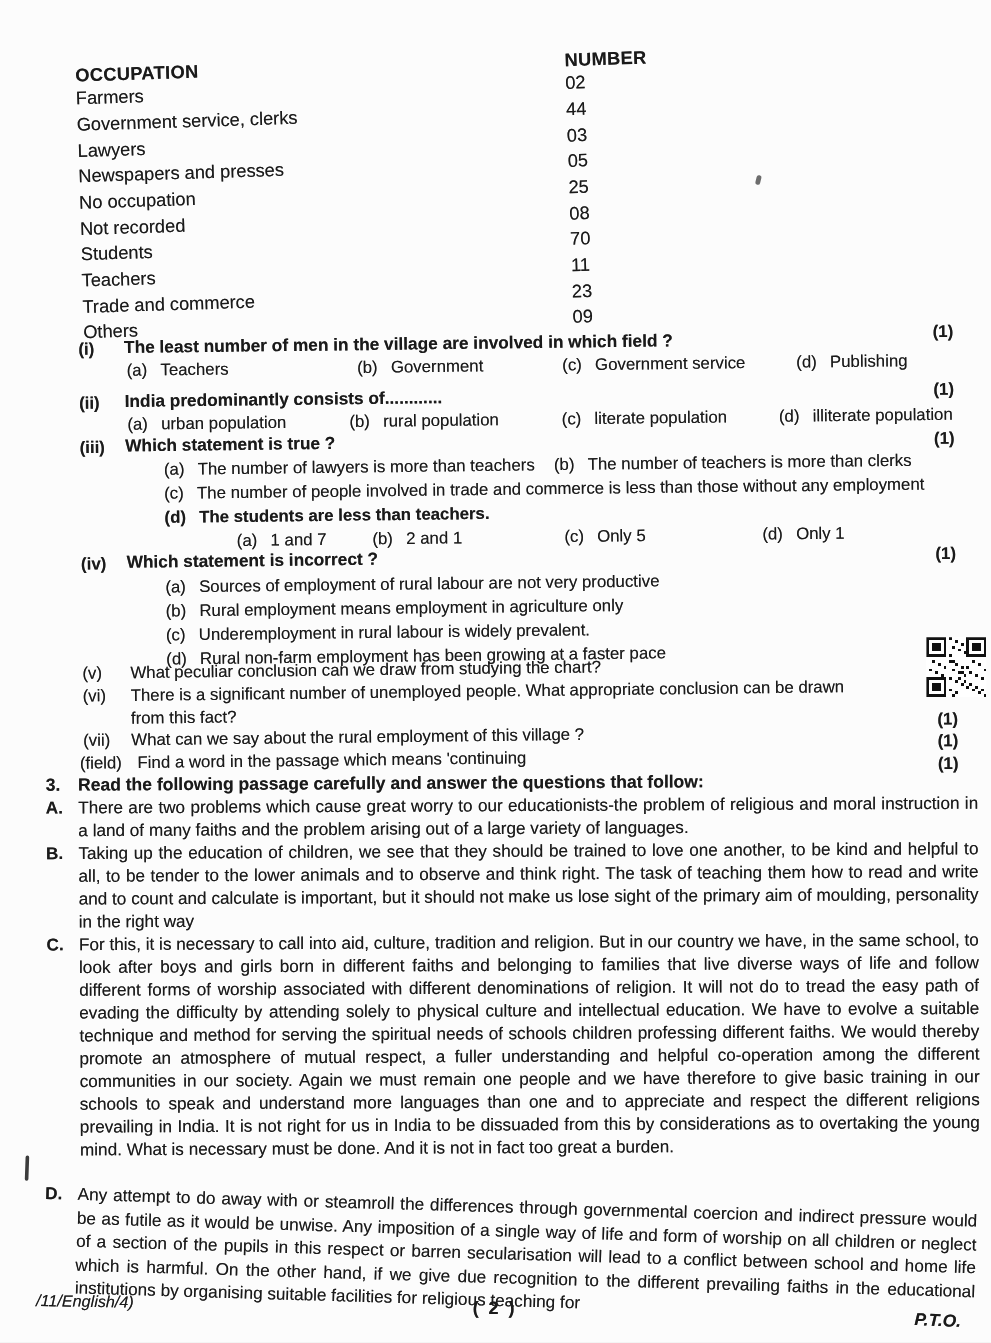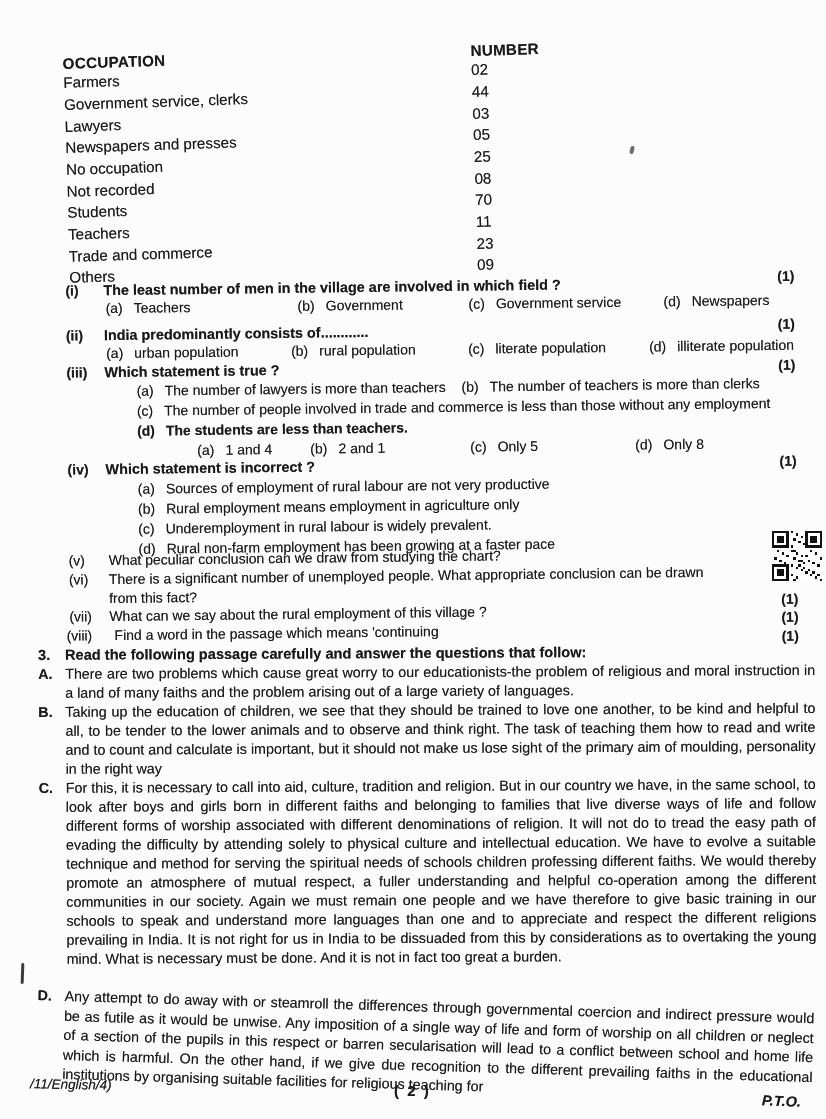--- a/index.html
+++ b/index.html
@@ -131,21 +131,21 @@
       <span class="opt" style="left:262px">
           <span>(b)</span>
           <span>Government</span>
         </span>
       <span class="opt" style="left:433px">
           <span>(c)</span>
           <span>Government service</span>
         </span>
       <span class="opt" style="left:628px">
           <span>(d)</span>
-          <span>Newspapers</span>
+          <span>Publishing</span>
         </span>
     </div>
 
     <div class="qline" style="top:63px">
       <span class="marks">(1)</span>
     </div>
     <div class="qline" style="top:66px">
       <span class="qnum">(ii)</span>
       <span class="qtext">India predominantly consists of............</span>
     </div>
@@ -193,33 +193,33 @@
     </div>
     <div class="qline" style="top:162px">
       <span class="opt bold" style="left:100px">
           <span>(d)</span>
           <span>The students are less than teachers.</span>
         </span>
     </div>
     <div class="qline" style="top:182px">
       <span class="opt" style="left:160px">
           <span>(a)</span>
-          <span>1 and 4</span>
+          <span>1 and 7</span>
         </span>
       <span class="opt" style="left:273px">
           <span>(b)</span>
           <span>2 and 1</span>
         </span>
       <span class="opt" style="left:433px">
           <span>(c)</span>
           <span>Only 5</span>
         </span>
       <span class="opt" style="left:598px">
           <span>(d)</span>
-          <span>Only 8</span>
+          <span>Only 1</span>
         </span>
     </div>
 
     <div class="qline" style="top:200px">
       <span class="marks">(1)</span>
     </div>
     <div class="qline" style="top:200px">
       <span class="qnum">(iv)</span>
       <span class="qtext">Which statement is incorrect ?</span>
     </div>
@@ -266,21 +266,21 @@
 
     <div class="qline" style="top:347px">
       <span class="qnum plain">(vii)</span>
       <span class="qtext plain">What can we say about the rural employment of this village ?</span>
     </div>
     <div class="qline" style="top:356px">
       <span class="marks">(1)</span>
     </div>
 
     <div class="qline" style="top:366px">
-      <span class="qnum plain" style="left:27px">(viii)</span>
+      <span class="qnum plain" style="left:27px">(field)</span>
       <span class="qtext plain" style="left:75px">Find a word in the passage which means 'continuing</span>
     </div>
     <div class="qline" style="top:375px">
       <span class="marks">(1)</span>
     </div>
   </div>
 
   <div class="passage-block">
     <div class="pheading">
       <span class="plabel">3.</span>

